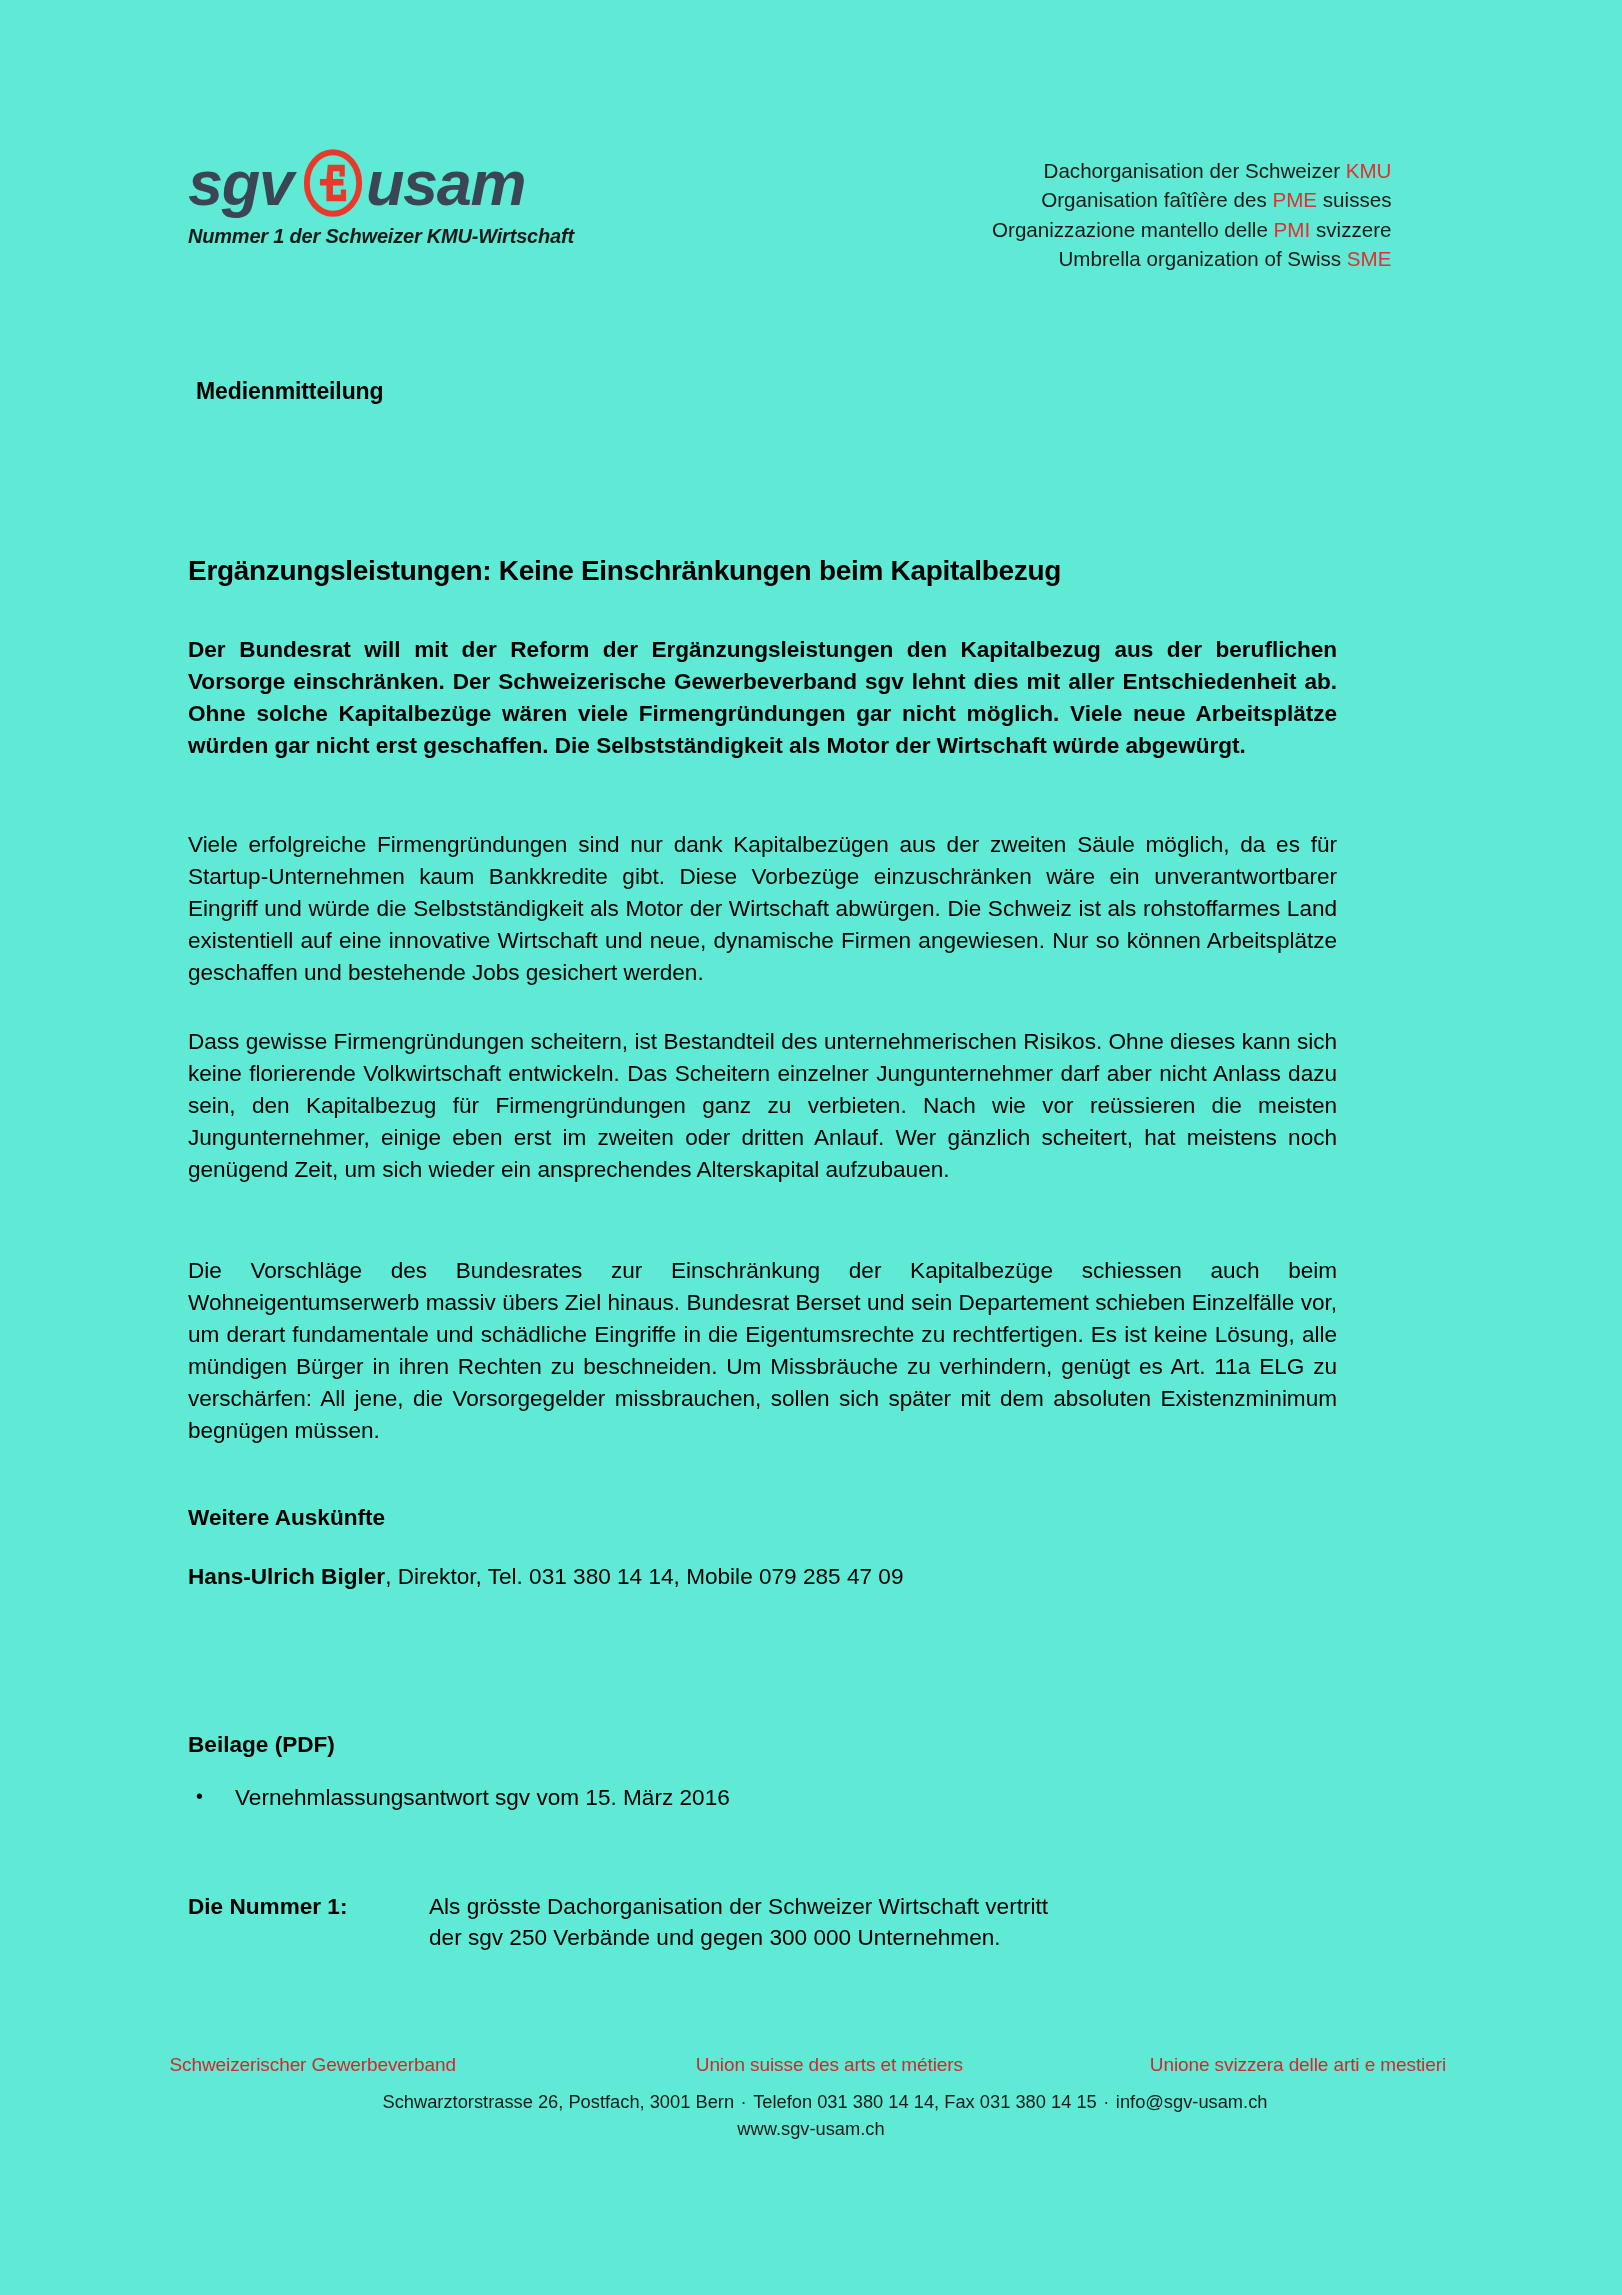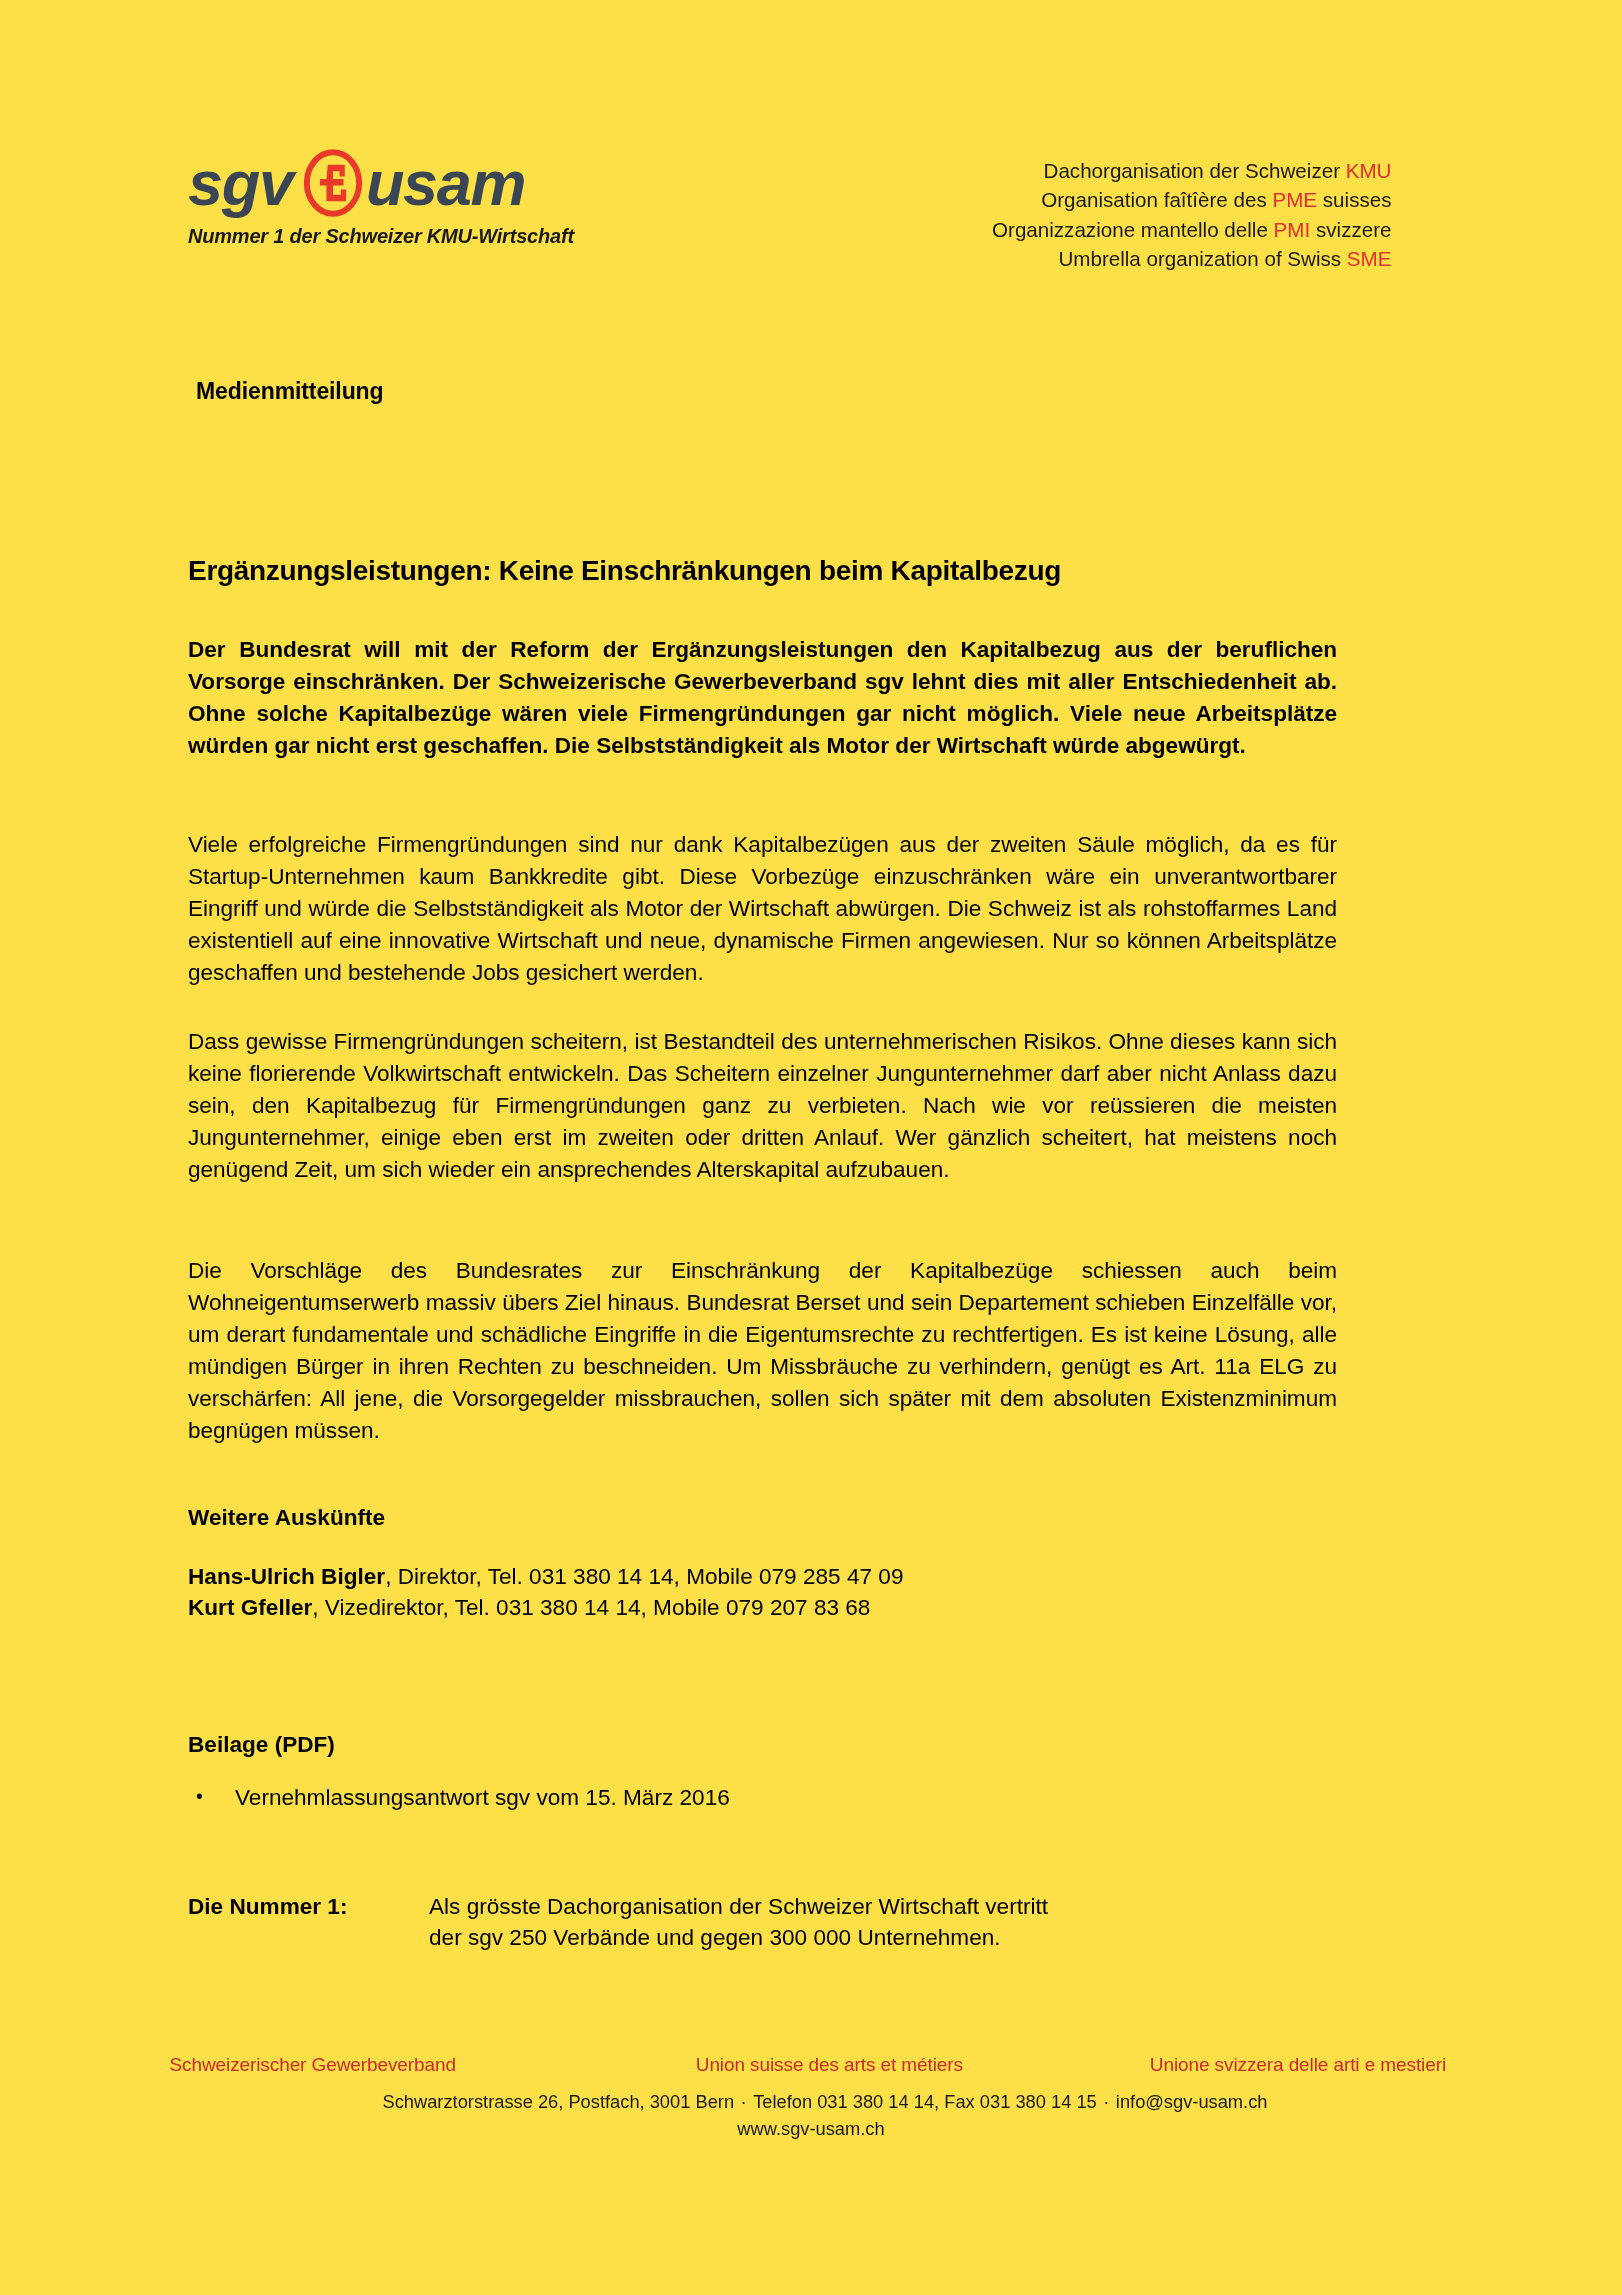--- a/index.html
+++ b/index.html
@@ -13,21 +13,21 @@
     height: 2295px;
     font-family: "Liberation Sans", sans-serif;
     color: #000000;
     position: relative;
     overflow: hidden;
   }
   .page {
     position: relative;
     width: 1622px;
     height: 2295px;
-    background: #fde047;
+    background: #5eead4;
     box-sizing: border-box;
   }
 
   
   .header {
     position: absolute;
     left: 0;
     top: 0;
     width: 1622px;
     height: 308px;
@@ -287,23 +287,20 @@
 
     <p class="para para-1">Viele erfolgreiche Firmengründungen sind nur dank Kapitalbezügen aus der zweiten Säule möglich, da es für Startup-Unternehmen kaum Bankkredite gibt. Diese Vorbezüge einzuschränken wäre ein unverantwortbarer Eingriff und würde die Selbstständigkeit als Motor der Wirtschaft abwürgen. Die Schweiz ist als rohstoffarmes Land existentiell auf eine innovative Wirtschaft und neue, dynamische Firmen angewiesen. Nur so können Arbeitsplätze geschaffen und bestehende Jobs gesichert werden.</p>
     <p class="para para-2">Dass gewisse Firmengründungen scheitern, ist Bestandteil des unternehmerischen Risikos. Ohne dieses kann sich keine florierende Volkwirtschaft entwickeln. Das Scheitern einzelner Jungunternehmer darf aber nicht Anlass dazu sein, den Kapitalbezug für Firmengründungen ganz zu verbieten. Nach wie vor reüssieren die meisten Jungunternehmer, einige eben erst im zweiten oder dritten Anlauf. Wer gänzlich scheitert, hat meistens noch genügend Zeit, um sich wieder ein ansprechendes Alterskapital aufzubauen.</p>
     <p class="para para-3">Die Vorschläge des Bundesrates zur Einschränkung der Kapitalbezüge schiessen auch beim Wohneigentumserwerb massiv übers Ziel hinaus. Bundesrat Berset und sein Departement schieben Einzelfälle vor, um derart fundamentale und schädliche Eingriffe in die Eigentumsrechte zu rechtfertigen. Es ist keine Lösung, alle mündigen Bürger in ihren Rechten zu beschneiden. Um Missbräuche zu verhindern, genügt es Art. 11a ELG zu verschärfen: All jene, die Vorsorgegelder missbrauchen, sollen sich später mit dem absoluten Existenzminimum begnügen müssen.</p>
 
     <div class="contact-title">Weitere Auskünfte</div>
     <div class="contact-list">
       <div>
         <span class="nm">Hans-Ulrich Bigler</span><span>, Direktor, Tel. 031 380 14 14, Mobile 079 285 47 09</span>
       </div>
-      <div>
-        <span class="nm">Kurt Gfeller</span><span>, Vizedirektor, Tel. 031 380 14 14, Mobile 079 207 83 68</span>
-      </div>
     </div>
 
     <div class="attach-title">Beilage (PDF)</div>
     <div class="attach-items">
       <div class="attach-item">
         <span class="bullet">•</span>
         <span>Vernehmlassungsantwort sgv vom 15. März 2016</span>
       </div>
     </div>
 

